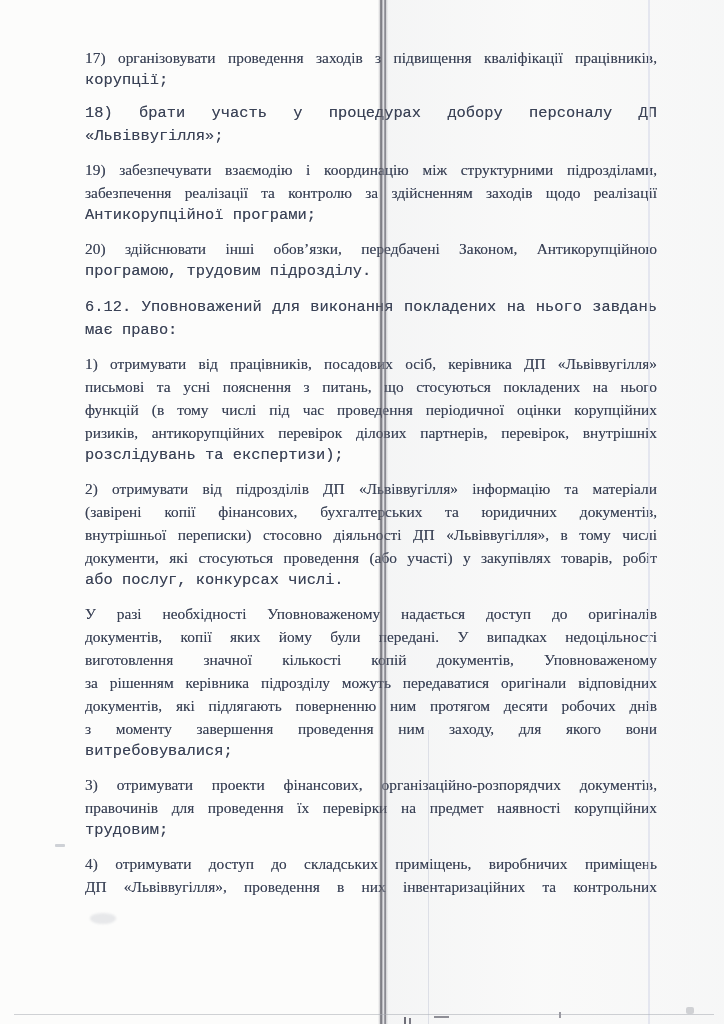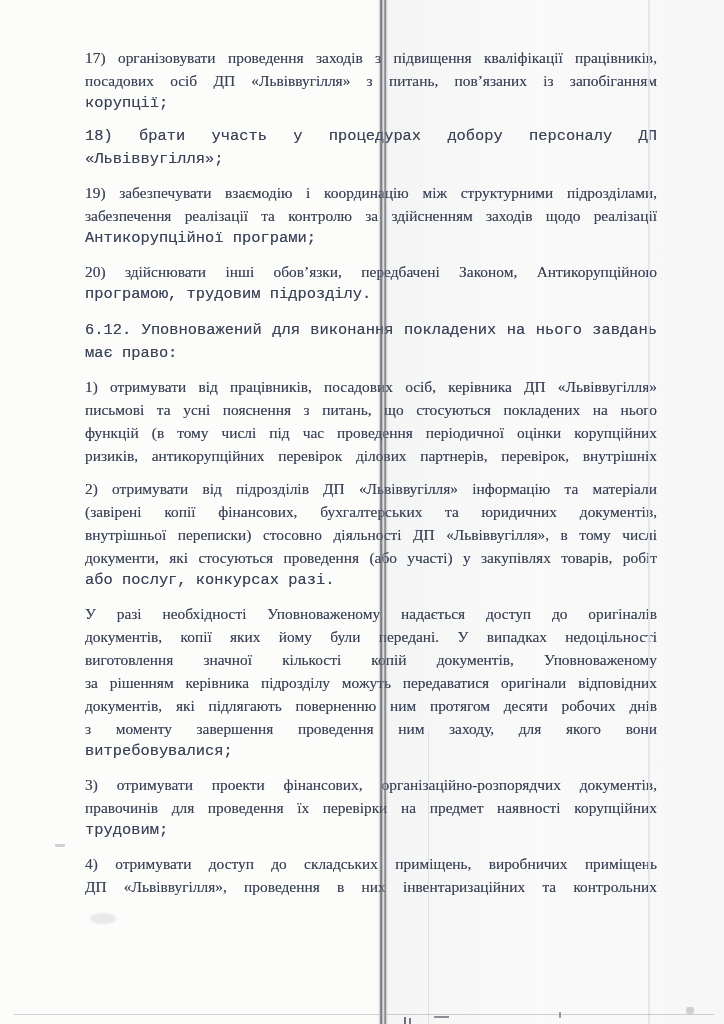--- a/index.html
+++ b/index.html
@@ -73,21 +73,20 @@
 </style>
 </head>
 <body>
 
 <div class="paper">
   <div class="paper-right-tint"></div>
 
   <div class="textblock">
       <div class="para">
         <div class="line">17) організовувати проведення заходів з підвищення кваліфікації працівників,</div>
-        <div class="line">посадових осіб ДП «Львіввугілля» з питань, пов’язаних із запобіганням</div>
         <div class="line last">корупції;</div>
       </div>
       <div class="para">
         <div class="line last">18) брати участь у процедурах добору персоналу ДП «Львіввугілля»;</div>
       </div>
       <div class="para">
         <div class="line">19) забезпечувати взаємодію і координацію між структурними підрозділами,</div>
         <div class="line">забезпечення реалізації та контролю за здійсненням заходів щодо реалізації</div>
         <div class="line last">Антикорупційної програми;</div>
       </div>
@@ -96,27 +95,28 @@
         <div class="line last">програмою, трудовим підрозділу.</div>
       </div>
       <div class="para">
         <div class="line last">6.12. Уповноважений для виконання покладених на нього завдань має право:</div>
       </div>
       <div class="para">
         <div class="line">1) отримувати від працівників, посадових осіб, керівника ДП «Львіввугілля»</div>
         <div class="line">письмові та усні пояснення з питань, що стосуються покладених на нього</div>
         <div class="line">функцій (в тому числі під час проведення періодичної оцінки корупційних</div>
         <div class="line">ризиків, антикорупційних перевірок ділових партнерів, перевірок, внутрішніх</div>
+        <div class="line last">розслідувань та експертизи);</div>
       </div>
       <div class="para">
         <div class="line">2) отримувати від підрозділів ДП «Львіввугілля» інформацію та матеріали</div>
         <div class="line">(завірені копії фінансових, бухгалтерських та юридичних документів,</div>
         <div class="line">внутрішньої переписки) стосовно діяльності ДП «Львіввугілля», в тому числі</div>
         <div class="line">документи, які стосуються проведення (або участі) у закупівлях товарів, робіт</div>
-        <div class="line last">або послуг, конкурсах разі.</div>
+        <div class="line last">або послуг, конкурсах числі.</div>
       </div>
       <div class="para">
         <div class="line">У разі необхідності Уповноваженому надається доступ до оригіналів</div>
         <div class="line">документів, копії яких йому були передані. У випадках недоцільності</div>
         <div class="line">виготовлення значної кількості копій документів, Уповноваженому</div>
         <div class="line">за рішенням керівника підрозділу можуть передаватися оригінали відповідних</div>
         <div class="line">документів, які підлягають поверненню ним протягом десяти робочих днів</div>
         <div class="line">з моменту завершення проведення ним заходу, для якого вони</div>
         <div class="line last">витребовувалися;</div>
       </div>

